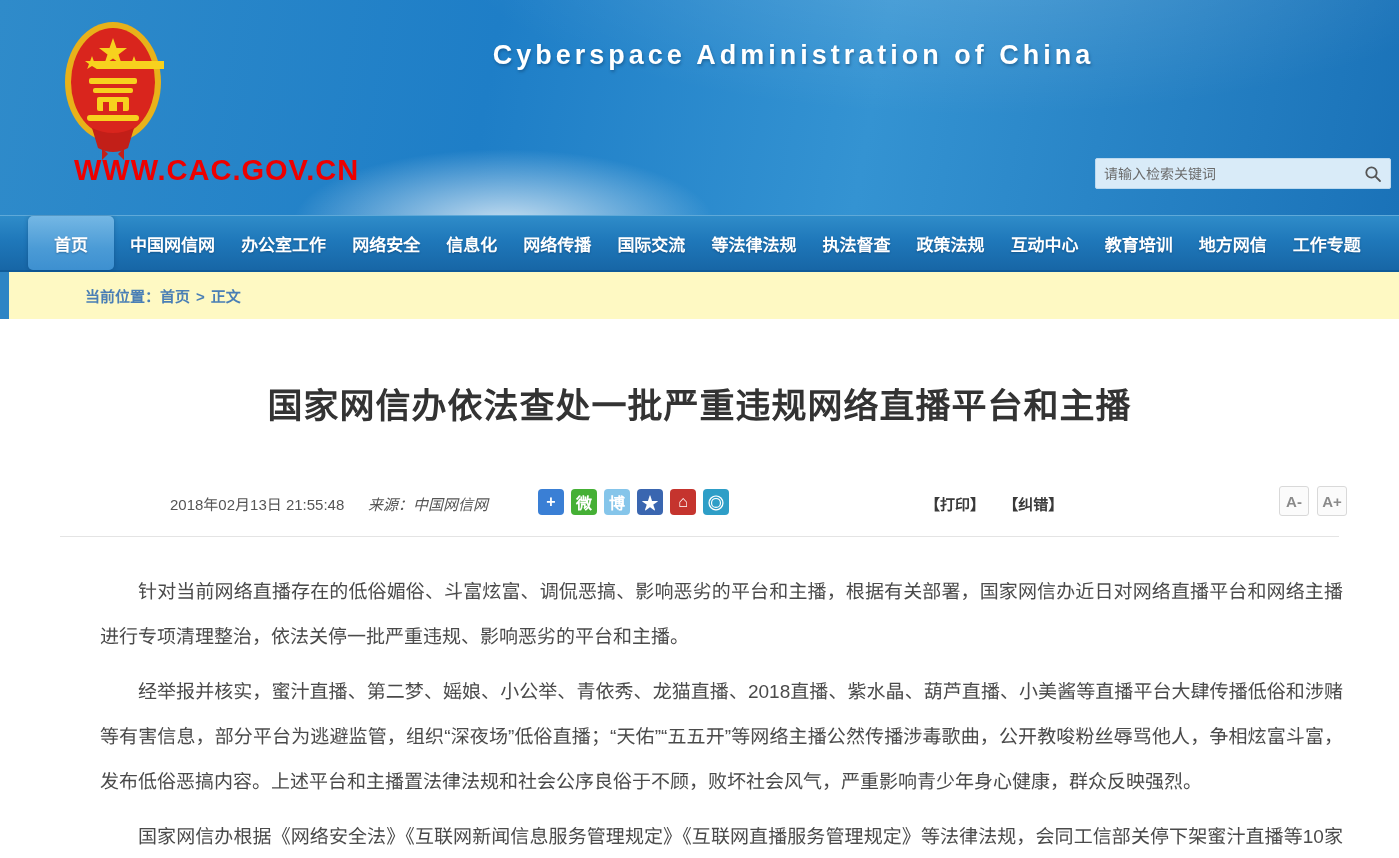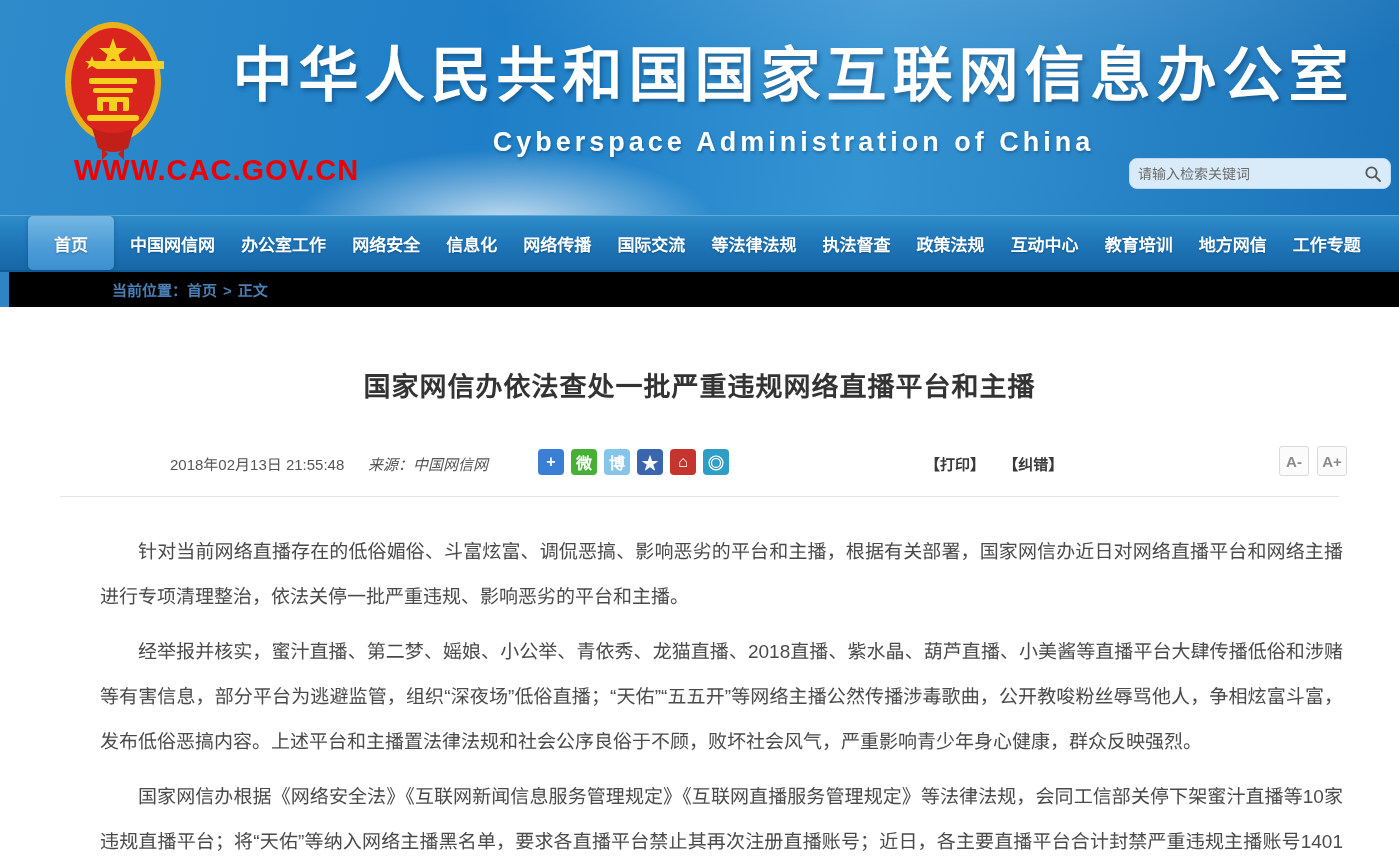--- a/index.html
+++ b/index.html
@@ -22,22 +22,22 @@
     text-shadow:2px 3px 4px rgba(10,50,90,.45);
   }
   .site-subtitle {
     margin-top:14px; color:#fff; font-size:27px; font-weight:bold; letter-spacing:4px;
     text-shadow:1px 2px 3px rgba(10,50,90,.4);
   }
   .site-url {
     position:absolute; left:74px; bottom:28px; color:#ee0000; font-size:29px; font-weight:bold; letter-spacing:1px;
   }
   .search-box {
-    position:absolute; right:8px; top:158px; width:262px; height:31px;
-    background:#d9ebf8; border:1px solid #bcd9ef; border-radius:8px;
+    position:absolute; right:8px; top:158px; width:296px; height:31px;
+    background:#d9ebf8; border:1px solid #bcd9ef; border-radius:2px;
     display:flex; align-items:center; padding:0 8px;
   }
   .search-box input {
     flex:1; border:none; background:transparent; outline:none;
     font-size:14px; color:#666; font-family:"Liberation Sans", sans-serif;
   }
   .search-box input::placeholder { color:#6b6b6b; opacity:1; }
   .search-icon { width:18px; height:18px; cursor:pointer; flex:0 0 auto; }
 
   
@@ -49,30 +49,30 @@
   .nav li {
     display:flex; align-items:center; padding:0 10px; color:#fff; font-size:17px; font-weight:bold;
     cursor:pointer; white-space:nowrap; text-shadow:0 1px 2px rgba(0,40,80,.4);
   }
   .nav li.active {
     background:linear-gradient(180deg,#74b7e4 0%, #4b9bd6 60%, #3d90d0 100%);
     border-radius:5px; padding:0 26px; box-shadow:0 0 4px rgba(0,40,80,.3);
   }
 
   
-  .breadcrumb-bar { height:35px; background:#000000; position:relative; display:flex; align-items:center;padding-left:27px; }
+  .breadcrumb-bar { height:47px; background:#fef9c3; position:relative; display:flex; align-items:center; }
   .breadcrumb-edge { position:absolute; left:0; top:0; width:9px; height:100%; background:#2d85c5; }
   .breadcrumb { margin-left:85px; font-size:15px; color:#4a7fb5; font-weight:bold; }
   .breadcrumb .crumb-link { cursor:pointer; }
   .breadcrumb .sep { margin:0 6px; }
 
   
   .article { background:#fff; padding-top:58px; }
-  .article-title { text-align:center; font-size:27px; font-weight:bold; color:#333; letter-spacing:1px; }
-  .meta-row { position:relative; height:34px; margin-top:42px; font-size:15px; color:#555; }
+  .article-title { text-align:center; font-size:35px; font-weight:bold; color:#333; letter-spacing:1px; }
+  .meta-row { position:relative; height:34px; margin-top:58px; font-size:15px; color:#555; }
   .meta-date { position:absolute; left:170px; top:7px; }
   .meta-source { position:absolute; left:368px; top:7px;font-style:italic; }
   .share-group { position:absolute; left:538px; top:3px; display:flex; gap:7px; }
   .share-ic {
     width:26px; height:26px; border-radius:4px; color:#fff; font-size:16px; font-weight:bold;
     display:flex; align-items:center; justify-content:center; cursor:pointer;
   }
   .ic1 { background:#3a7fd5; } .ic2 { background:#45b035; } .ic3 { background:#85c5ea; }
   .ic4 { background:#3a66b0; } .ic5 { background:#c5342e; } .ic6 { background:#2e9ec7; }
   .meta-actions { position:absolute; left:925px; top:7px; font-weight:bold; color:#3a3a3a; }
@@ -106,21 +106,20 @@
       <rect x="35" y="81" width="32" height="14" rx="2" fill="#f7d11e"></rect>
       <rect x="41" y="86" width="6" height="9" fill="#d9251d"></rect>
       <rect x="55" y="86" width="6" height="9" fill="#d9251d"></rect>
       <rect x="25" y="99" width="52" height="6" rx="3" fill="#f7d11e"></rect>
       <path d="M30 112 Q51 122 72 112 L66 132 Q51 140 36 132 Z" fill="#c21f18"></path>
       <path d="M40 132 L40 144 L46 138 Z" fill="#c21f18"></path>
       <path d="M62 132 L62 144 L56 138 Z" fill="#c21f18"></path>
     </svg>
 
     <div class="title-block">
-      <div class="site-title">中华人民共和国国家互联网信息办公室</div>
       <div class="site-subtitle">Cyberspace Administration of China</div>
     </div>
 
     <div class="site-url">WWW.CAC.GOV.CN</div>
 
     <div class="search-box">
       <input type="text" placeholder="请输入检索关键词" style="">
       <svg class="search-icon" viewBox="0 0 18 18">
         <circle cx="7.5" cy="7.5" r="5.2" fill="none" stroke="#555" stroke-width="1.8"></circle>
         <line x1="11.6" y1="11.6" x2="16" y2="16" stroke="#555" stroke-width="1.8" stroke-linecap="round"></line>

